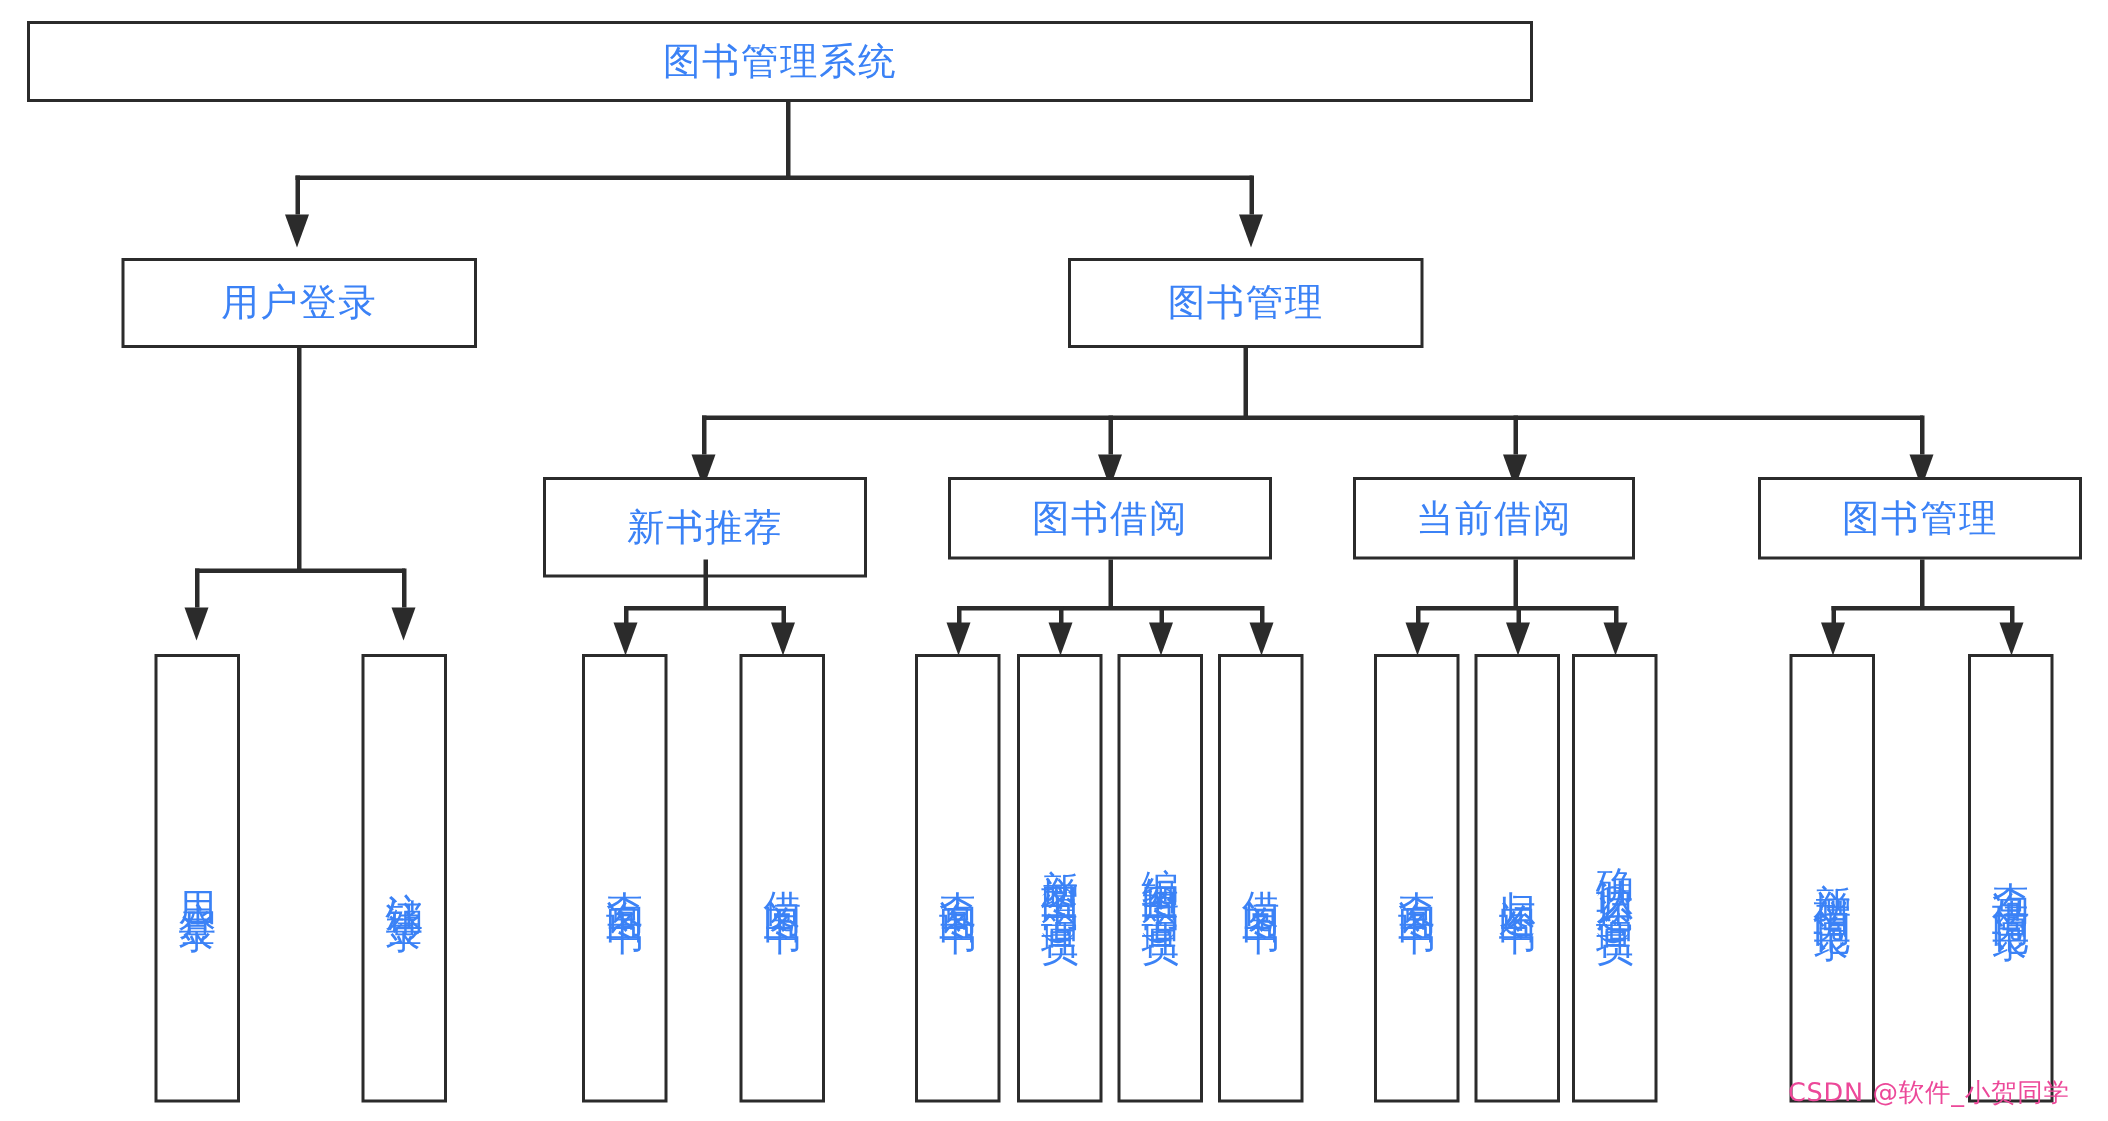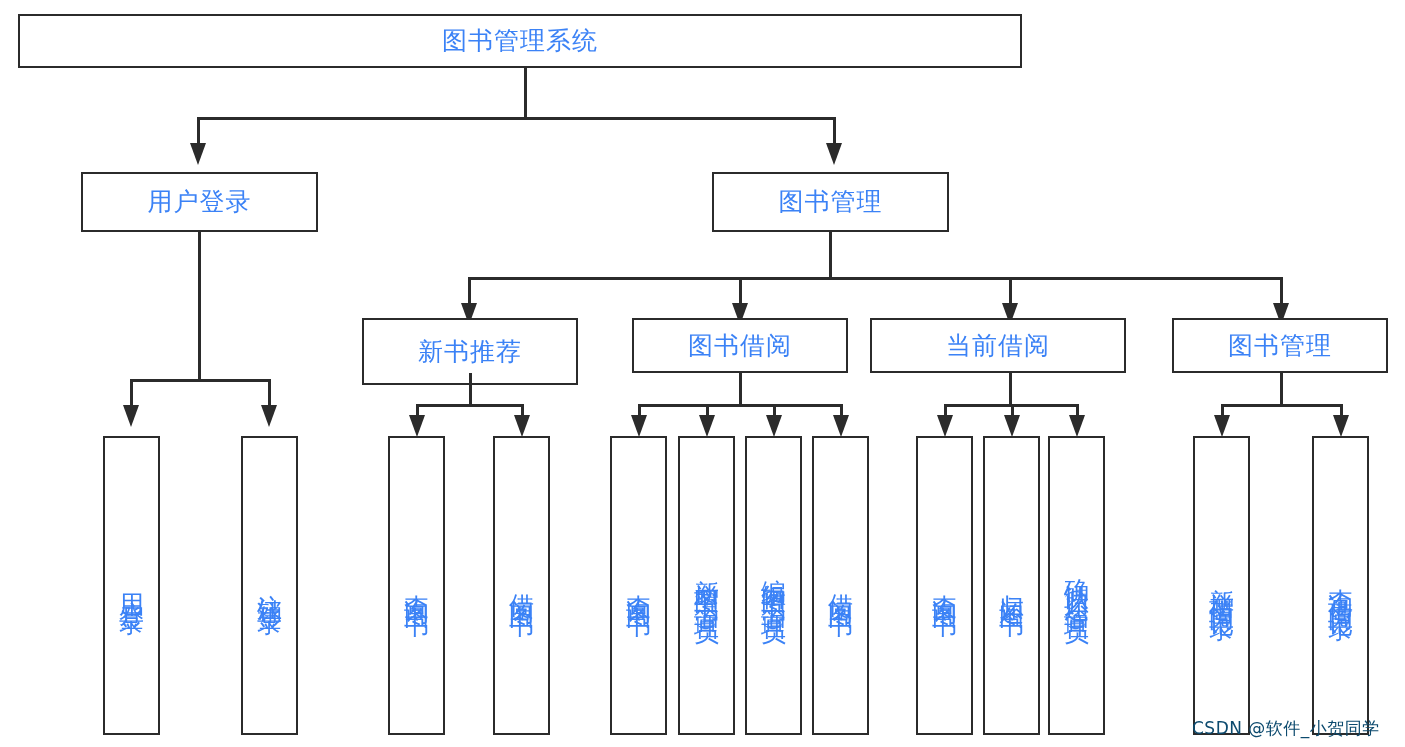--- a/index.html
+++ b/index.html
@@ -55,21 +55,21 @@
   .arrow {
     position: absolute;
     width: 0;
     height: 0;
     border-left: 8px solid transparent;
     border-right: 8px solid transparent;
     border-top: 22px solid #2b2b2b;
   }
   .watermark {
     position: absolute;
-    color: #0c4a6e;
+    color: #ec4899;
     font-size: 17px;
     letter-spacing: 0.5px;
     white-space: nowrap;
     user-select: none;
   }
 </style>
 </head>
 <body>
 
 <div id="canvas">
@@ -111,21 +111,21 @@
   <div class="arrow" style="left:1002px; top:303px;"></div>
   <div class="conn v" style="left:1280px; top:277px; height:26px;"></div>
   <div class="arrow" style="left:1273px; top:303px;"></div>
 
   <div class="node horizontal" style="left:362px; top:318px; width:216px; height:67px;">
     <span class="label">新书推荐</span>
   </div>
   <div class="node horizontal" style="left:632px; top:318px; width:216px; height:55px;">
     <span class="label">图书借阅</span>
   </div>
-  <div class="node horizontal" style="left:870px; top:318px; width:256px; height:55px;">
+  <div class="node horizontal" style="left:902px; top:318px; width:188px; height:55px;">
     <span class="label">当前借阅</span>
   </div>
   <div class="node horizontal" style="left:1172px; top:318px; width:216px; height:55px;">
     <span class="label">图书管理</span>
   </div>
 
   <div class="conn v" style="left:469px; top:373px; height:32px;"></div>
   <div class="conn h" style="left:416px; top:404px; width:108px;"></div>
   <div class="conn v" style="left:416px; top:404px; height:14px;"></div>
   <div class="arrow" style="left:409px; top:415px;"></div>

